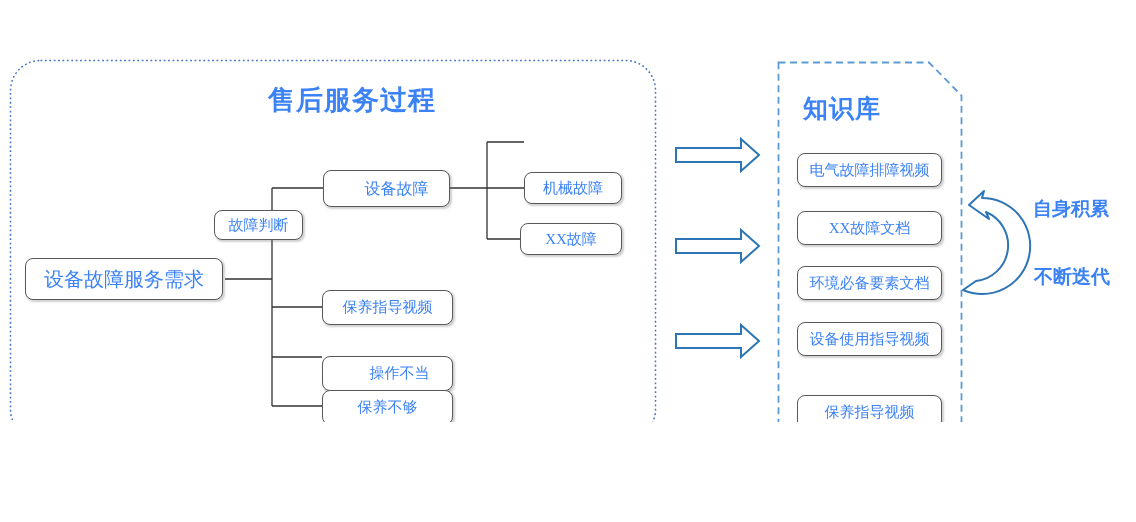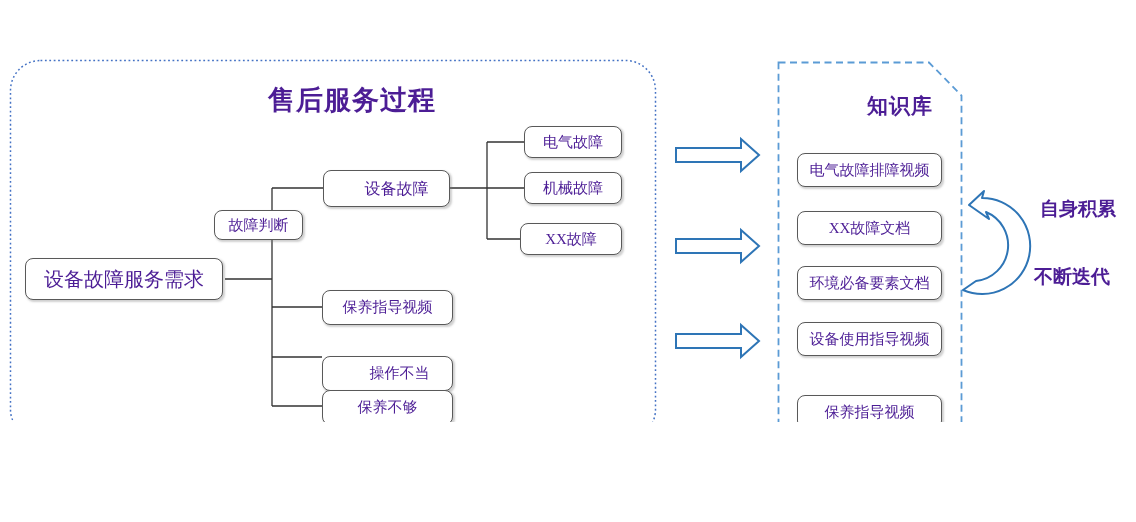--- a/index.html
+++ b/index.html
@@ -2,21 +2,21 @@
 <html><head>
 <meta charset="utf-8">
 <style>
   html, body { margin: 0; padding: 0; background: #ffffff; }
   .stage {
     position: relative;
     width: 1136px;
     height: 422px;
     background: #ffffff;
     font-family: "Liberation Serif", "DejaVu Serif", serif;
-    color: #4c1d95;
+    color: #3b82f6;
     overflow: hidden;
     border-radius: 21px;
   }
   .layer { position: absolute; left: 0; top: 0; }
   .node {
     position: absolute;
     box-sizing: border-box;
     background: #ffffff;
     border: 1.5px solid #595959;
     border-radius: 8px;
@@ -45,28 +45,28 @@
     line-height: 1;
   }
   .panel-title {
     position: absolute;
     transform: translateX(-50%);
     font-weight: bold;
     white-space: nowrap;
     letter-spacing: 1px;
   }
   .panel-title.left-t { left: 352px; top: 82px; font-size: 27px; }
-  .panel-title.right-t { left: 900px; top: 92px; font-size: 21px; }
+  .panel-title.right-t { left: 842px; top: 92px; font-size: 25px; }
   .cycle-label {
     position: absolute;
     font-weight: bold;
     font-size: 19px;
     white-space: nowrap;
   }
-  .cycle-label.top-l { left: 1033px; top: 196px; margin-left: 7px; }
+  .cycle-label.top-l { left: 1033px; top: 196px; }
   .cycle-label.bottom-l { left: 1034px; top: 264px; }
 </style>
 </head>
 <body>
 
 <div class="stage">
 
   <svg class="layer" width="1136" height="522" viewBox="0 0 1136 522">
 
     <rect x="10.5" y="60.5" width="645" height="379" rx="30" ry="30" fill="#ffffff" stroke="#4472C4" stroke-width="1.5" stroke-dasharray="1.8 2.6"></rect>
@@ -95,21 +95,20 @@
              A 36 36 0 0 0 986 212
              L 989 219 Z" fill="#ffffff" stroke="#2E75B6" stroke-width="2" stroke-linejoin="round"></path>
   </svg>
 
   <div class="panel-title left-t">售后服务过程</div>
   <div class="panel-title right-t">知识库</div>
 
   <div class="node" style="left:25px; top:258px; width:198px; height:42px; font-size:20px;">设备故障服务需求</div>
   <div class="node" style="left:214px; top:210px; width:89px; height:30px; font-size:15px;">故障判断</div>
   <div class="node" style="left:323px; top:170px; width:127px; height:37px; font-size:16px;padding-left:20px;">设备故障</div>
-  <div class="node" style="left:524px; top:126px; width:98px; height:32px; font-size:15px;">电气故障</div>
   <div class="node" style="left:520px; top:223px; width:102px; height:32px; font-size:15px;">XX故障</div>
   <div class="node" style="left:524px; top:172px; width:98px; height:32px; font-size:15px;">机械故障</div>
   <div class="node" style="left:322px; top:290px; width:131px; height:35px; font-size:15px;">保养指导视频</div>
   <div class="node" style="left:322px; top:356px; width:131px; height:35px; font-size:15px;padding-left:24px;">操作不当</div>
   <div class="node" style="left:322px; top:390px; width:131px; height:35px; font-size:15px;">保养不够</div>
 
   <div class="kb-box" style="top:153px;">电气故障排障视频</div>
   <div class="kb-box" style="top:211px;">XX故障文档</div>
   <div class="kb-box" style="top:322px;">设备使用指导视频</div>
   <div class="kb-box" style="top:266px;">环境必备要素文档</div>

